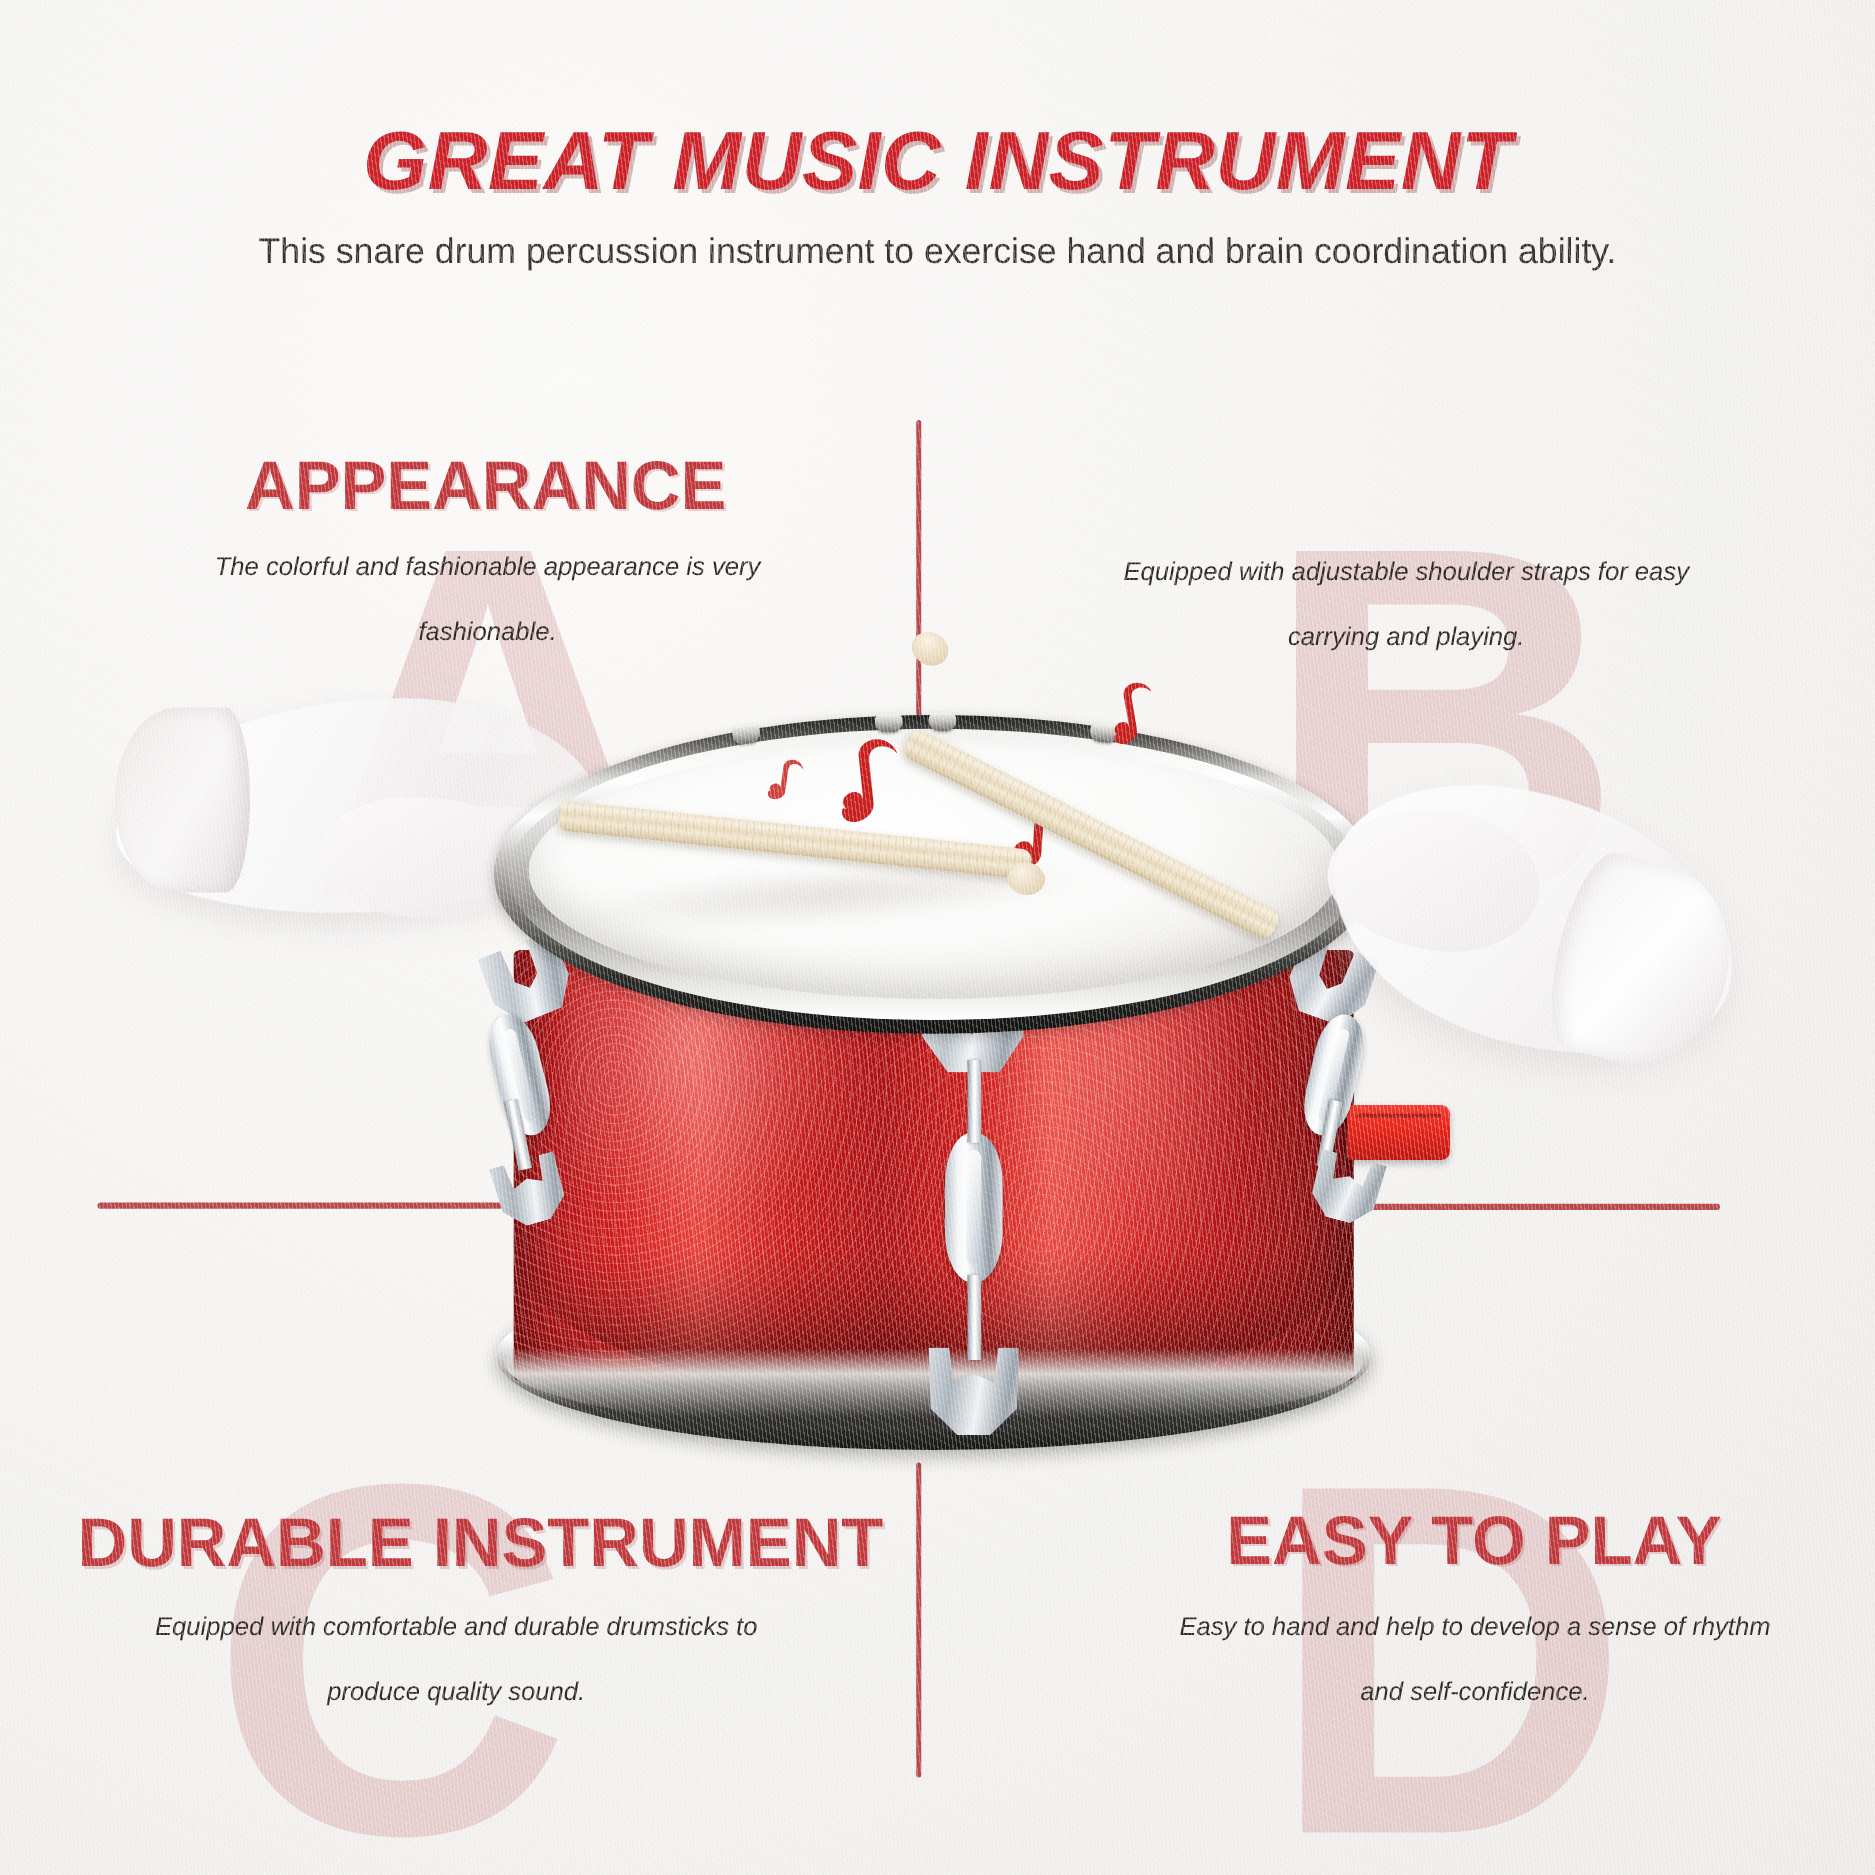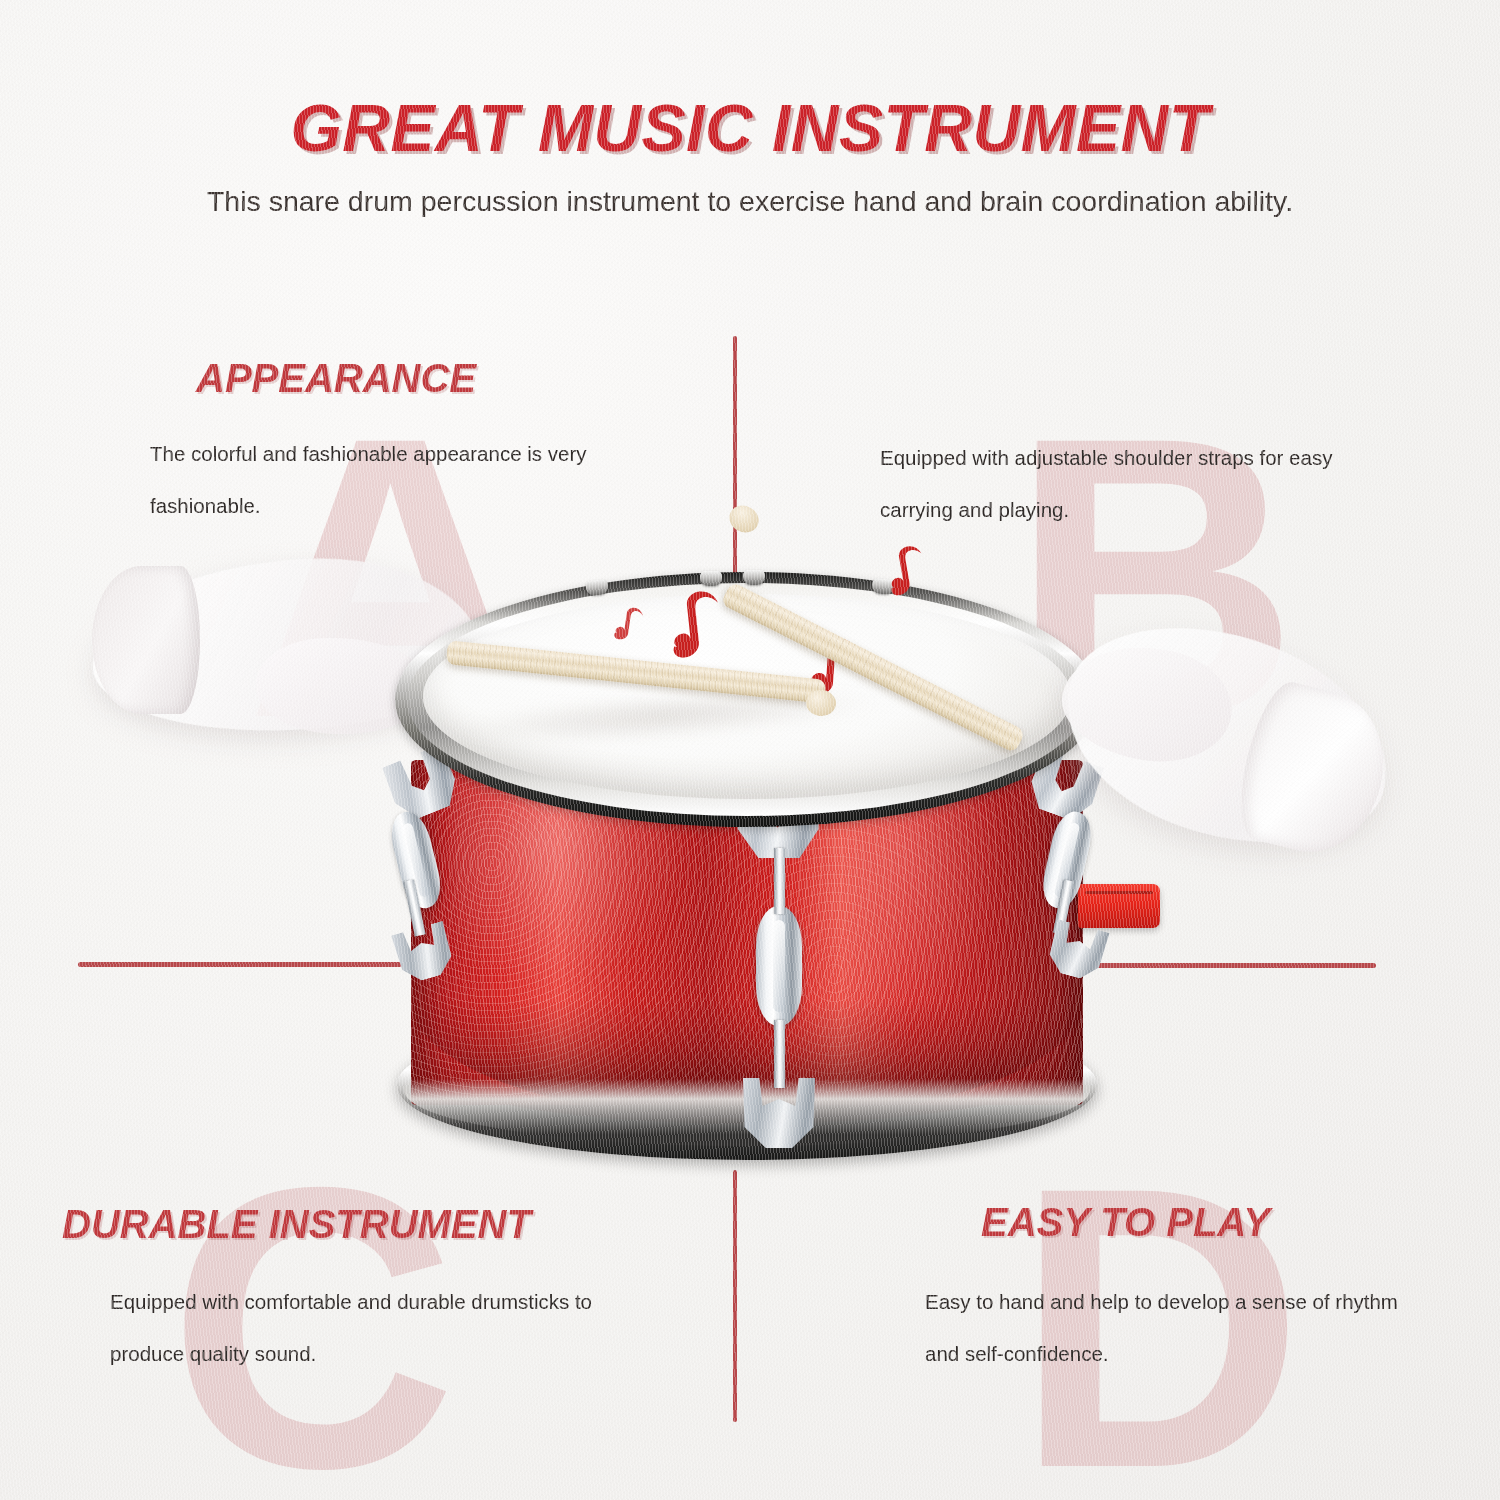--- a/index.html
+++ b/index.html
@@ -63,28 +63,28 @@
   
   .rule { position:absolute; background:#b8484b; border-radius:3px; }
   #rule-v-top    { left:733px; top:336px;  width:4px;  height:430px; }
   #rule-v-bottom { left:733px; top:1170px; width:4px;  height:252px; }
   #rule-h-left   { left:78px;  top:962px;  width:324px; height:5px; }
   #rule-h-right  { left:1062px;top:963px;  width:314px; height:5px; }
 
   
   .q-head {
     position:absolute;
-    font-size:40px; font-weight:bold; font-style:italic;
+    font-size:55px; font-weight:bold; 
     color:#c0393d; white-space:nowrap;
     text-shadow:2px 2px 0 rgba(150,45,48,.20);
   }
   .q-body {
     position:absolute;
-    font-size:20.5px; color:#2f2a28;
-    line-height:2.55;
+    font-size:20.5px; font-style:italic; color:#2f2a28;
+    text-align:center; line-height:2.55;
   }
   #head-a { left:196px;  top:356px; }
   #body-a { left:150px;  top:428px; width:480px; }
   #head-b { left:855px;  top:356px; }
   #body-b { left:880px;  top:432px; width:490px; }
   #head-c { left:62px;   top:1202px; }
   #body-c { left:110px;  top:1276px; width:510px; }
   #head-d { left:970px;  top:1200px;margin-left:11px; }
   #body-d { left:925px;  top:1276px; width:510px; }
 

